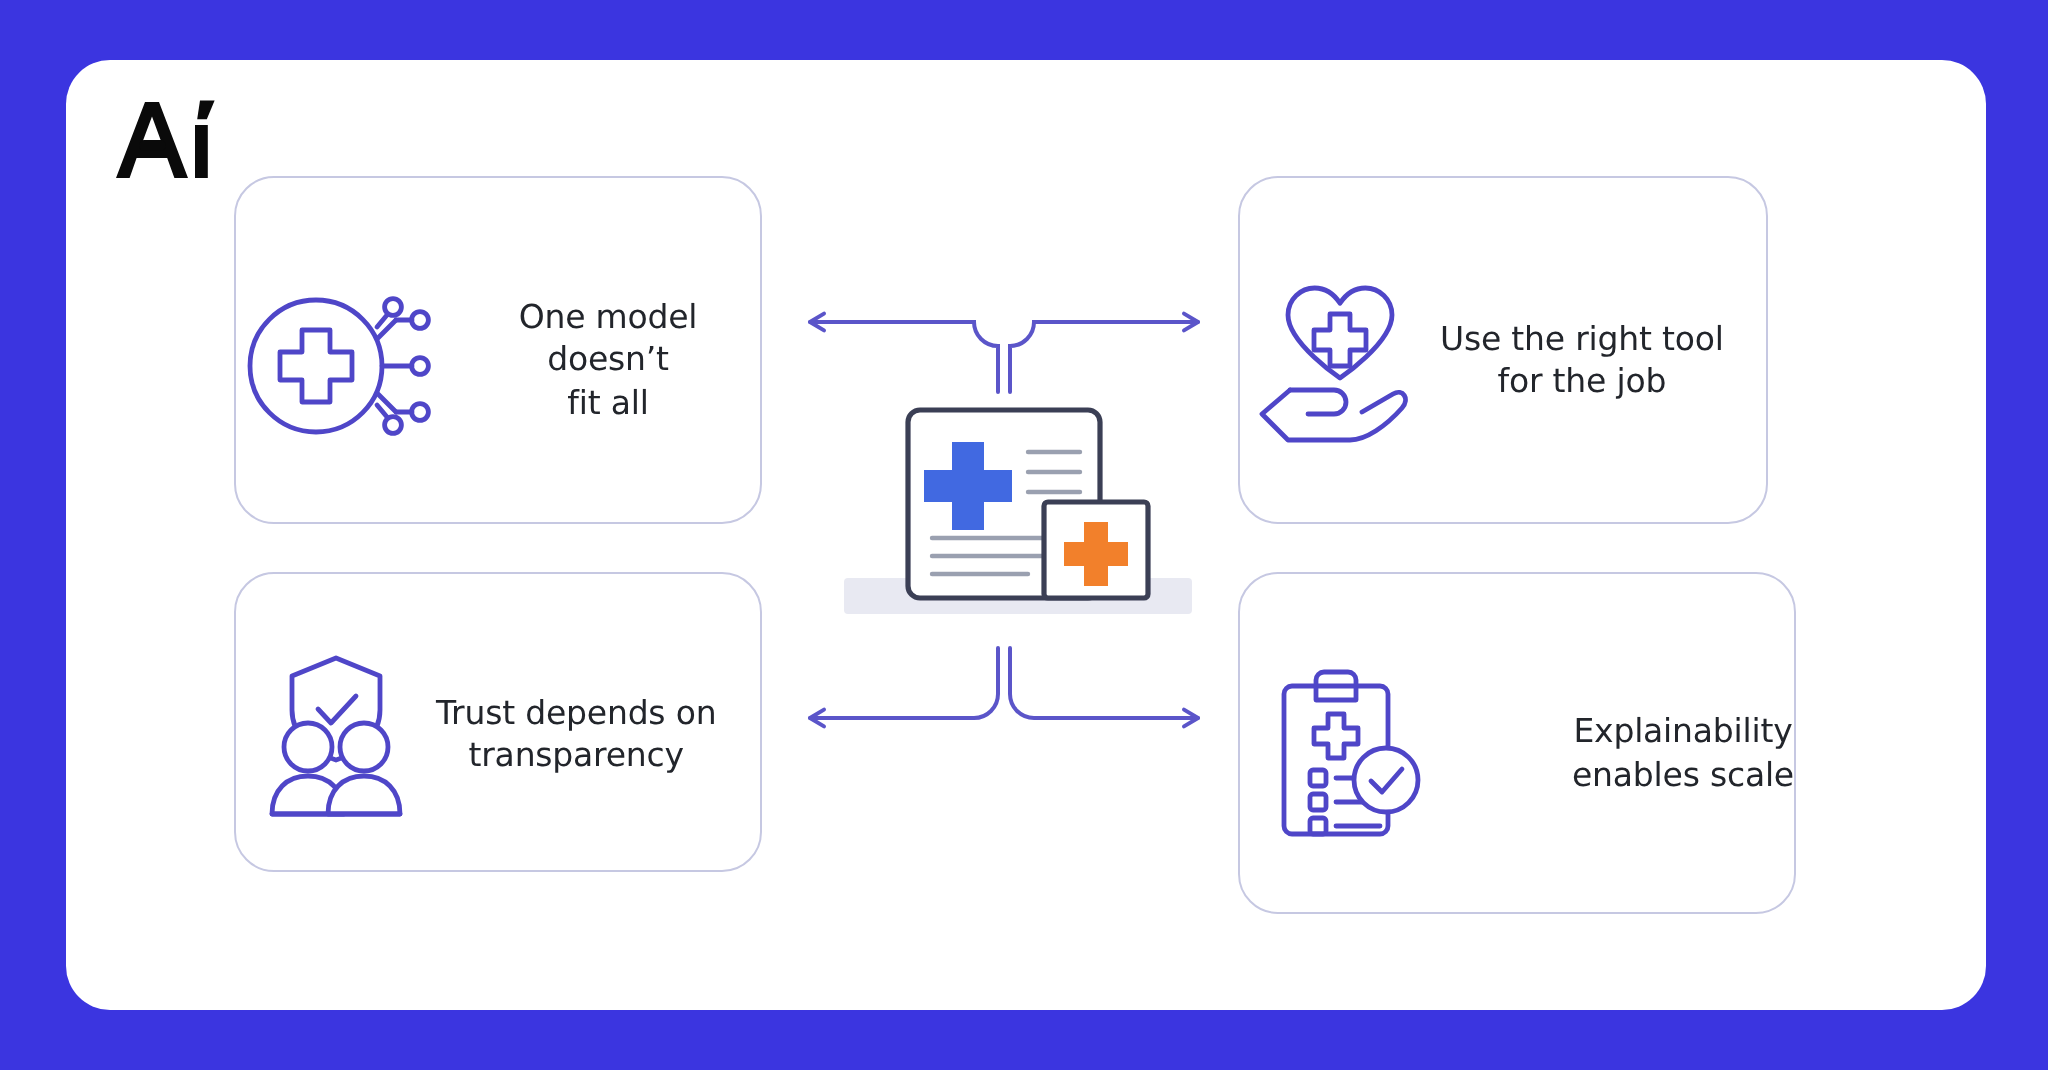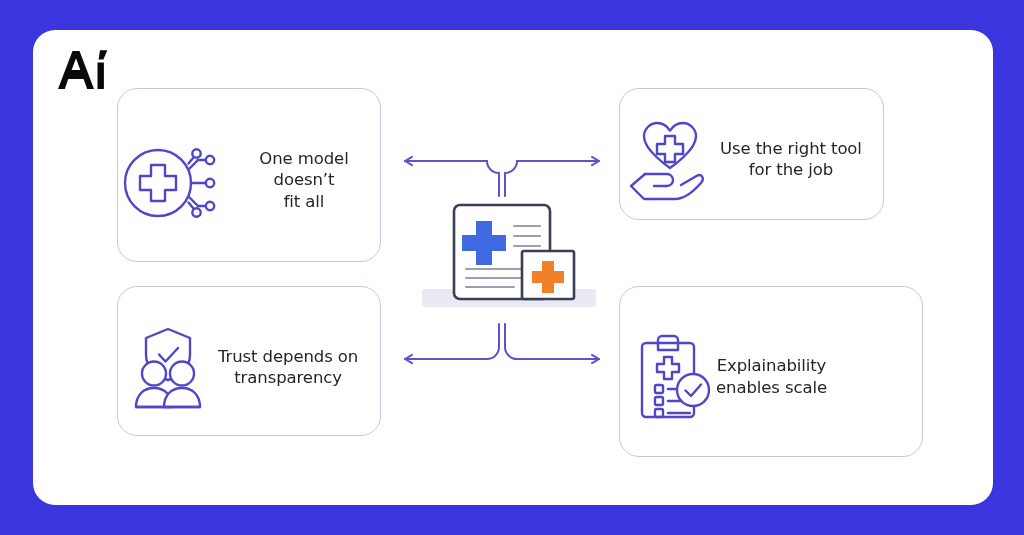--- a/index.html
+++ b/index.html
@@ -25,23 +25,23 @@
   .card{
     position:absolute;
     background:#ffffff;
     border:1px solid #C6C8E2;
     border-radius:20px;
     box-sizing:border-box;
     display:flex;flex-direction:row;
     align-items:center;justify-content:flex-start;
   }
   .card-tl{left:117px;top:88px;width:264px;height:174px;}
-  .card-tr{left:619px;top:88px;width:265px;height:132px;}
+  .card-tr{left:619px;top:88px;width:265px;height:174px;}
   .card-bl{left:117px;top:286px;width:264px;height:150px;}
-  .card-br{left:619px;top:286px;width:304px;height:171px;}
+  .card-br{left:619px;top:286px;width:279px;height:171px;justify-content:space-between;}
 
   .card-icon{
     margin-top:16px;height:88px;display:flex;
     align-items:center;justify-content:center;
   }
   .card-bl .card-icon{margin-top:14px;height:86px;}
   .card-br .card-icon{margin-top:12px;height:90px;}
   .card-tr .card-icon{margin-top:14px;height:90px;}
 
   .card-label{

